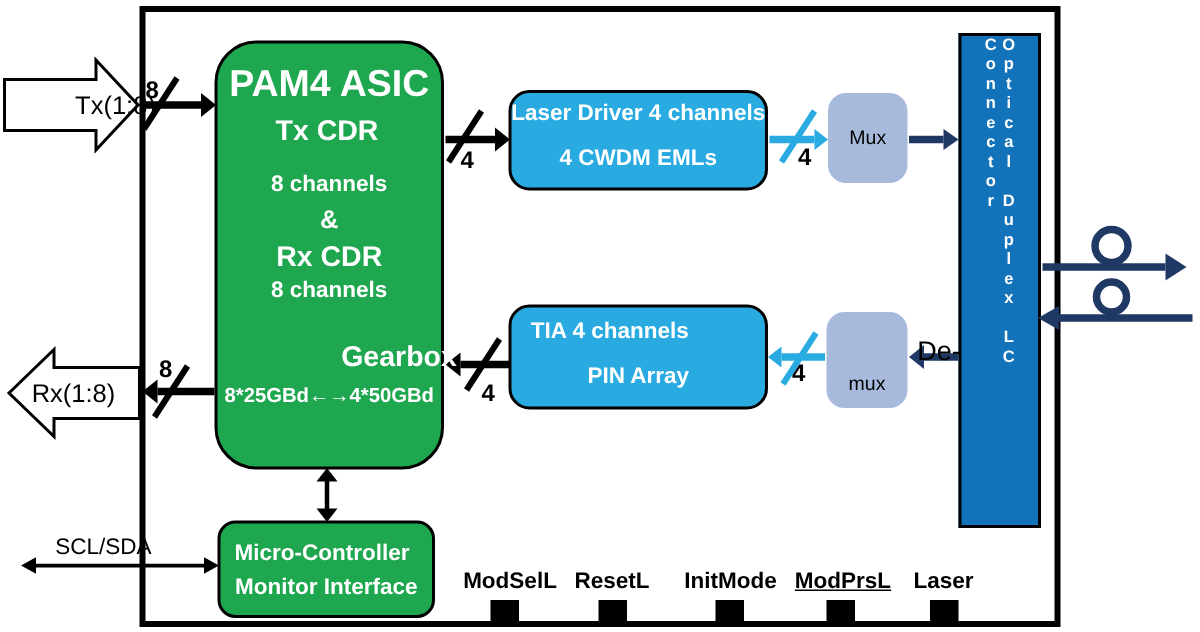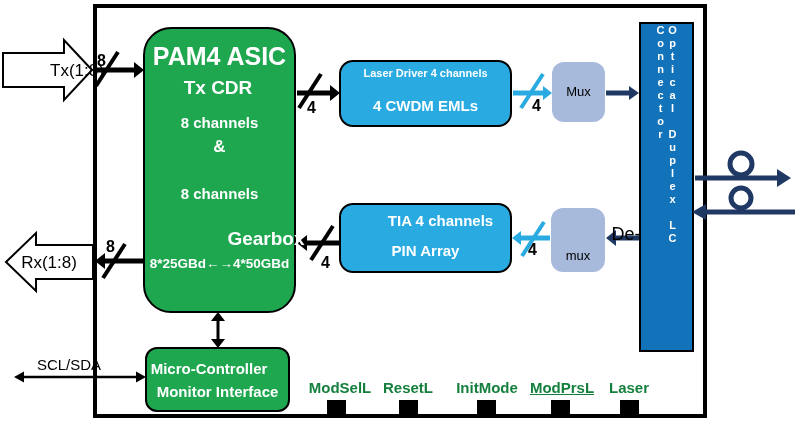--- a/index.html
+++ b/index.html
@@ -15,21 +15,21 @@
   .peri-block{background:var(--periwinkle);border-radius:12px;}
   .blue-block{background:var(--blue);border:2px solid var(--black);}
   .txt{position:absolute;white-space:nowrap;}
   .wt{color:#fff;font-weight:600;}
   .bt{color:#000;}
   .ctr{text-align:center;}
   .outer-border{position:absolute;left:93px;top:4px;width:614px;height:414px;
                 border:4px solid var(--black);box-sizing:border-box;}
   .pin{position:absolute;width:19px;height:14px;top:400px;background:var(--black);}
   .pin-label{position:absolute;top:379px;width:80px;text-align:center;
-             font-size:15px;font-weight:600;color:#15803d;}
+             font-size:15px;font-weight:600;color:#000000;}
   .vtext{writing-mode:vertical-rl;text-orientation:upright;
          font-size:11px;letter-spacing:1px;color:#fff;font-weight:600;}
   svg{position:absolute;left:0;top:0;}
   .ln-black{stroke:var(--black);fill:none;}
   .ln-cyan{stroke:var(--cyan);fill:none;}
   .ln-navy{stroke:var(--navy);fill:none;}
   .hd-black{fill:var(--black);stroke:none;}
   .hd-cyan{fill:var(--cyan);stroke:none;}
   .hd-navy{fill:var(--navy);stroke:none;}
   .white-arrow{fill:#fff;stroke:var(--black);stroke-width:2;}
@@ -129,35 +129,36 @@
   </svg>
 
   <div class="txt bt ctr" style="left:8px;top:61px;width:58px;font-size:17px;margin-left:40px;">Tx(1:8)</div>
   <div class="txt bt ctr" style="left:20px;top:253px;width:58px;font-size:17px;">Rx(1:8)</div>
   <div class="txt bt ctr" style="left:26px;top:356px;width:66px;font-size:15px;margin-left:10px;">SCL/SDA</div>
 
   <div class="txt wt ctr" style="left:143px;top:42px;width:153px;font-size:25px;">PAM4 ASIC</div>
   <div class="txt wt ctr" style="left:143px;top:77px;width:150px;font-size:19px;">Tx CDR</div>
   <div class="txt wt ctr" style="left:143px;top:114px;width:153px;font-size:15px;">8 channels</div>
   <div class="txt wt ctr" style="left:143px;top:137px;width:153px;font-size:17px;">&amp;</div>
+  <div class="txt wt ctr" style="left:143px;top:161px;width:153px;font-size:19px;">Rx CDR</div>
   <div class="txt wt ctr" style="left:143px;top:185px;width:153px;font-size:15px;">8 channels</div>
   <div class="txt wt ctr" style="left:143px;top:228px;width:182px;font-size:19px;padding-left:32px;">Gearbox</div>
   <div class="txt wt ctr" style="left:143px;top:256px;width:153px;font-size:13.5px;">8*25GBd←→4*50GBd</div>
 
-  <div class="txt wt ctr" style="left:339px;top:67px;width:173px;font-size:11px;">Laser Driver 4 channels</div>
+  <div class="txt wt ctr" style="left:339px;top:67px;width:173px;font-size:15px;">Laser Driver 4 channels</div>
   <div class="txt wt ctr" style="left:339px;top:97px;width:173px;font-size:15px;">4 CWDM EMLs</div>
 
-  <div class="txt wt ctr" style="left:354px;top:212px;width:173px;font-size:15px;">TIA 4 channels</div>
+  <div class="txt wt ctr" style="left:320px;top:212px;width:173px;font-size:15px;">TIA 4 channels</div>
   <div class="txt wt ctr" style="left:339px;top:242px;width:173px;font-size:15px;">PIN Array</div>
 
   <div class="txt bt ctr" style="left:552px;top:84px;width:53px;font-size:13px;">Mux</div>
   <div class="txt bt ctr" style="left:551px;top:224px;width:54px;font-size:18px;padding-left:48px;">De-</div>
   <div class="txt bt ctr" style="left:551px;top:248px;width:54px;font-size:13px;">mux</div>
 
-  <div class="txt wt ctr" style="left:145px;top:360px;width:128px;font-size:15px;">Micro-Controller</div>
+  <div class="txt wt ctr" style="left:145px;top:360px;width:128px;font-size:15px;text-align:right;">Micro-Controller</div>
   <div class="txt wt ctr" style="left:145px;top:383px;width:145px;font-size:15px;">Monitor Interface</div>
 
   <div class="txt bt" style="left:97px;top:52px;font-size:16px;font-weight:600;">8</div>
   <div class="txt bt" style="left:307px;top:99px;font-size:16px;font-weight:600;">4</div>
   <div class="txt bt" style="left:532px;top:97px;font-size:16px;font-weight:600;">4</div>
   <div class="txt bt" style="left:528px;top:241px;font-size:16px;font-weight:600;">4</div>
   <div class="txt bt" style="left:321px;top:254px;font-size:16px;font-weight:600;">4</div>
   <div class="txt bt" style="left:106px;top:238px;font-size:16px;font-weight:600;">8</div>
 
   <div class="pin-label" style="left:300px;">ModSelL</div>

